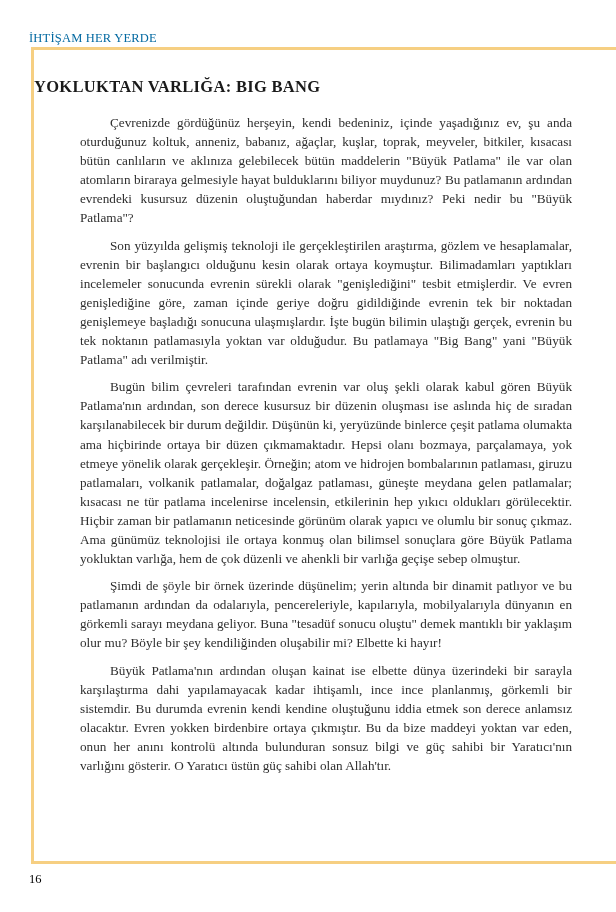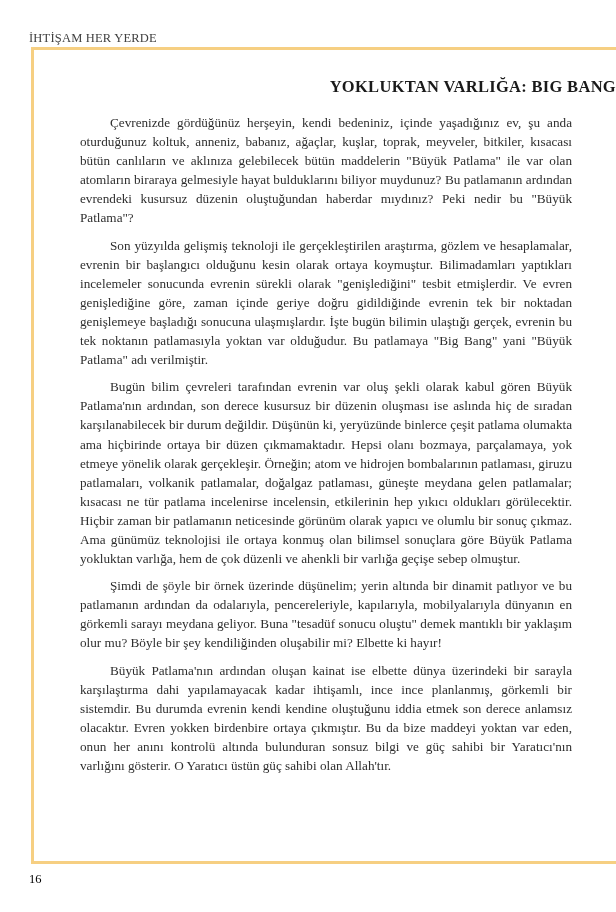--- a/index.html
+++ b/index.html
@@ -3,32 +3,32 @@
 <meta charset="utf-8">
 <style>
   html, body { margin: 0; padding: 0; background: #ffffff; }
   body {
     width: 616px; height: 912px; position: relative; overflow: hidden;
     font-family: "Liberation Serif", "DejaVu Serif", serif;
     color: #2a2a2a;
   }
   .running-head {
     position: absolute; left: 29px; top: 31px;
-    font-size: 12.5px; letter-spacing: 0.2px; color: #404040;
+    font-size: 12.5px; letter-spacing: 0.2px; color: #0369a1;
   }
   .frame {
     position: absolute; left: 31px; top: 47px; right: -4px; height: 817px;
     border-top: 3px solid #f6cf82;
     border-left: 3px solid #f6cf82;
     border-bottom: 3px solid #f6cf82;
     box-sizing: border-box;
   }
   .title {
     position: absolute; left: 34px; right: 0; top: 77px;
-    text-align: right; font-weight: bold; font-size: 16.5px;
+    text-align: left; font-weight: bold; font-size: 16.5px;
     letter-spacing: 0.3px; color: #1a1a1a;
   }
   .body-text {
     position: absolute; left: 72px; width: 508px; top: 105px;
     font-size: 13.2px; line-height: 19.1px; text-align: justify;
     hyphens: manual; color: #2e2e2e;
   }
   .body-text p { margin: 8px; text-indent: 30px; }
   .folio {
     position: absolute; left: 29px; top: 872px; font-size: 12.5px; color: #000000;

